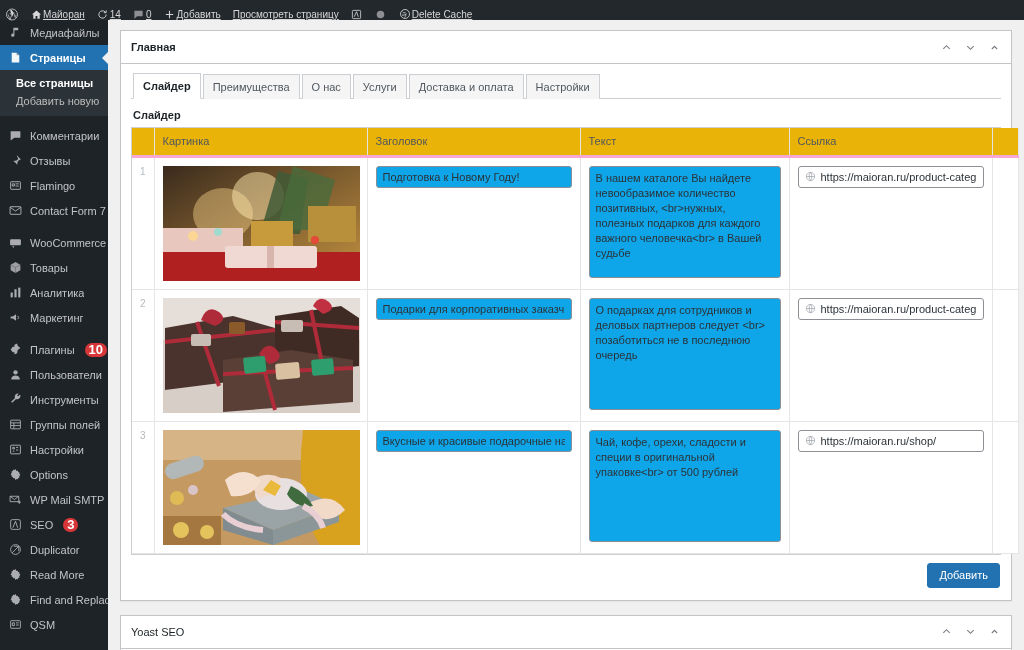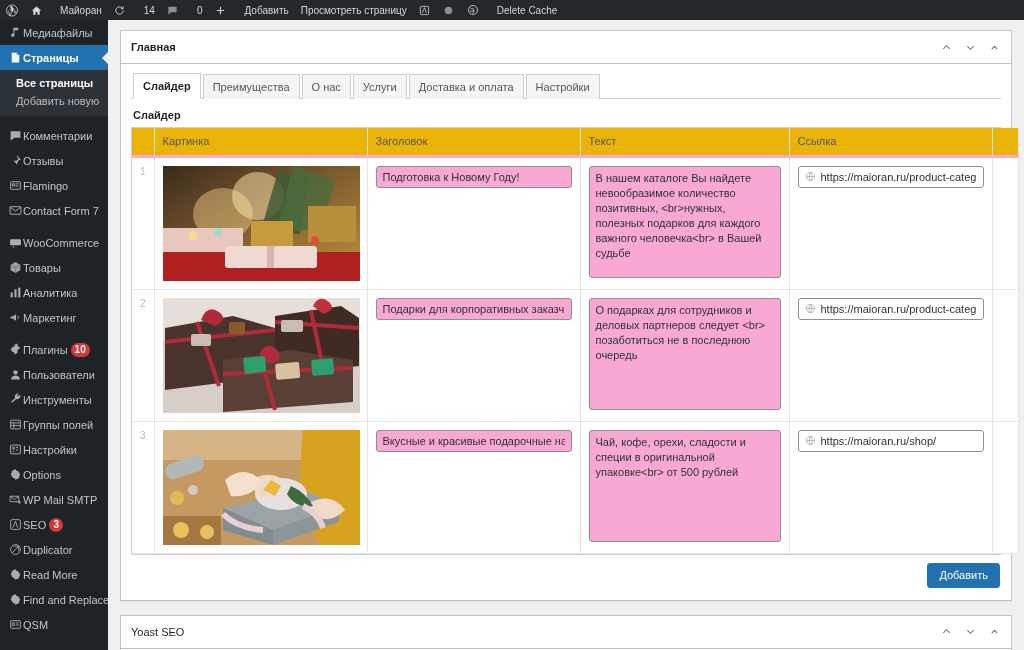--- a/index.html
+++ b/index.html
@@ -17,39 +17,40 @@
   #adminbar {
     position: absolute; top: 0; left: 0;
     width: 1024px; height: 20px;
     background: #23282d;
     color: #d6d6d6;
     display: flex; align-items: center;
     font-size: 10px;
     z-index: 50;
   }
   #adminbar .ab-item {
-    display: flex; align-items: center; gap: 18px;
+    display: flex; align-items: flex-end; gap: 1px;
     height: 20px; padding: 0 6px;
     white-space: nowrap; cursor: pointer;
     color: #d6d6d6;
+    text-decoration: underline;
   }
   #adminbar .ab-ico { display:inline-flex; align-items:center; justify-content:center; width:12px; height:12px; }
   #adminbar svg { display:block; }
 
   
   #sidebar {
     position: absolute; top: 20px; left: 0;
     width: 108px; height: 630px;
     background: #1d2327;
     color: #c3c4c7;
     font-size: 11px;
     overflow: hidden;
   }
   .menu-item {
-    display: flex; align-items: center; 
+    display: flex; align-items: center; gap: 7px;
     height: 25px; padding: 0 0 0 8px;
     color: #c3c4c7; cursor: pointer;
     position: relative;
   }
   .menu-item .mi-ico { width: 15px; height: 15px; display:inline-flex; align-items:center; justify-content:center; flex: 0 0 15px; opacity:.85;}
   .menu-item .mi-label { white-space: nowrap; overflow:hidden; }
   .menu-item.current {
     background: #2271b1; color: #fff; font-weight: bold;
   }
   .menu-item.current .mi-ico { opacity: 1; }
@@ -62,21 +63,21 @@
   .submenu .sub-item {
     padding: 3px 0 3px 16px; color: #bcbcbc; font-size: 11px; cursor:pointer;
     white-space: nowrap;
   }
   .submenu .sub-item.current { color: #fff; font-weight: bold; }
   .menu-sep { height: 7px; }
   .badge {
     display:inline-flex; align-items:center; justify-content:center;
     min-width: 14px; height: 14px; padding: 0 4px;
     background: #d63638; color:#fff; border-radius: 7px;
-    font-size: 10px; font-weight: bold; margin-left: 3px;
+    font-size: 13px; font-weight: bold; margin-left: 3px;
   }
 
   
   #main {
     position: absolute; top: 20px; left: 108px;
     width: 916px; height: 630px;
     background: #f0f0f1;
     padding: 10px 12px 0 12px;
     overflow: hidden;
   }
@@ -166,21 +167,21 @@
     position: relative;
   }
   .thumb svg { display:block; }
 
   input.text-input, textarea.text-area {
     font-family: "Liberation Sans", sans-serif;
     font-size: 11px;
     color: #2c3338;
     border: 1px solid #8c8f94;
     border-radius: 3px;
-    background: #f9a8d4;
+    background: #0ea5e9;
     padding: 4px 6px;
     width: 100%;
     outline: none;
   }
   input.text-input { height: 22px; }
   textarea.text-area {
     height: 112px; resize: none; line-height: 15px; overflow:hidden;
   }
   .link-field {
     display:flex; align-items:center; gap:5px;

